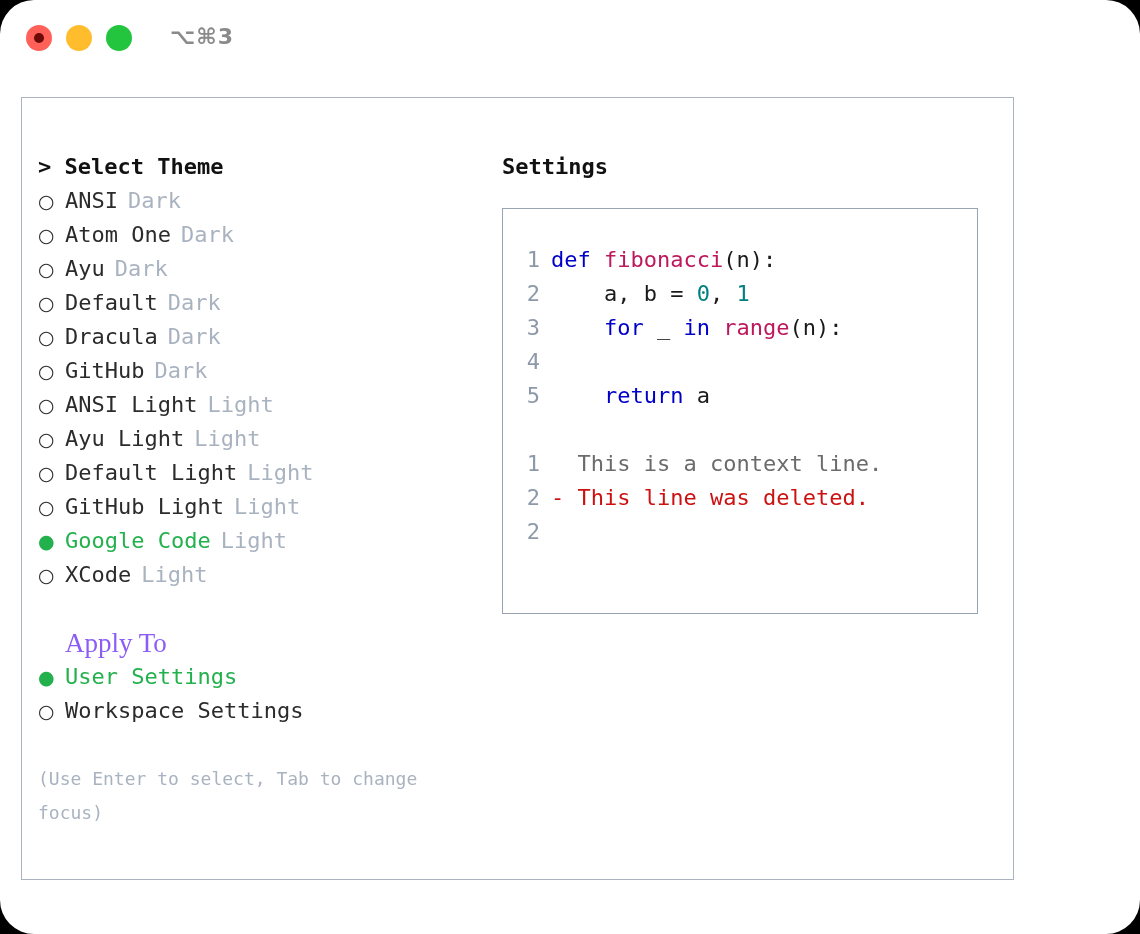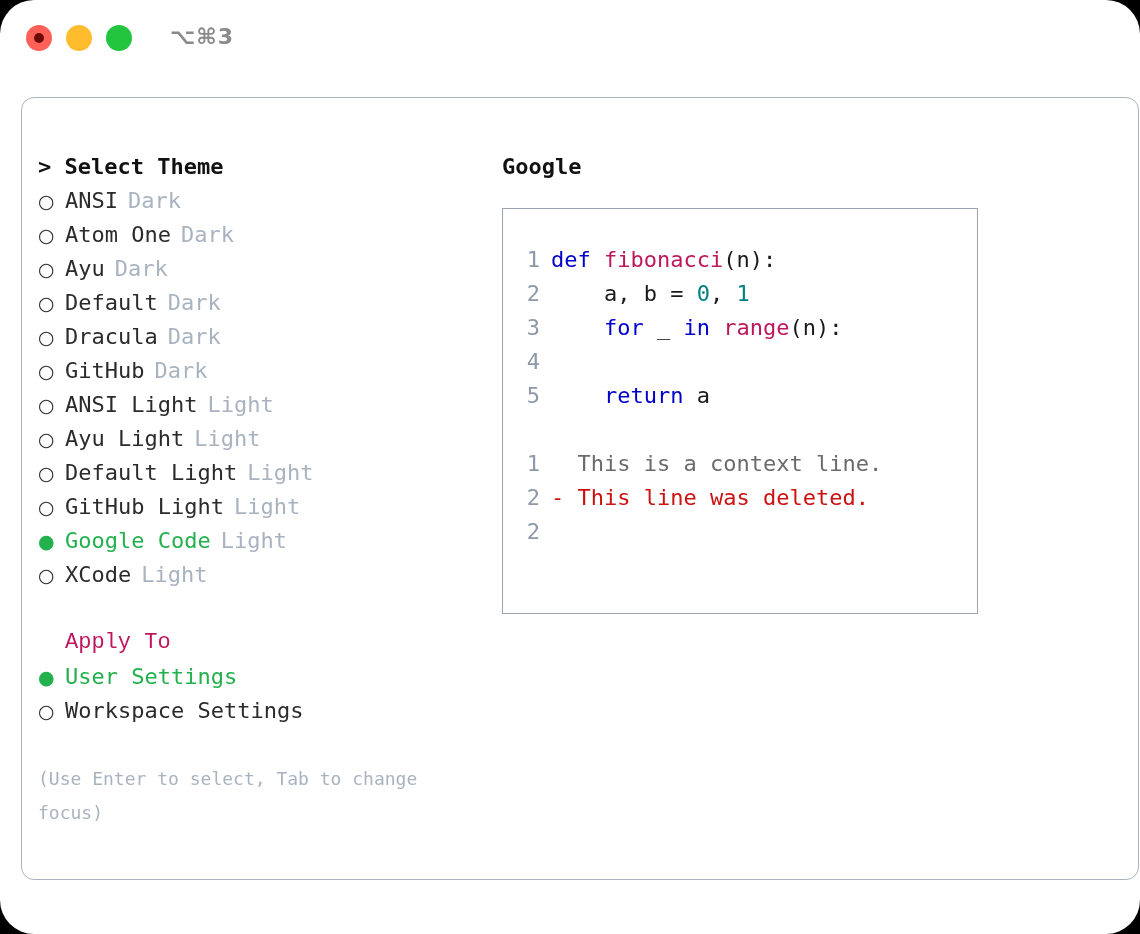--- a/index.html
+++ b/index.html
@@ -59,24 +59,24 @@
     letter-spacing: 1px;
     color: #8a8a8a;
     font-family: "DejaVu Sans", "Liberation Sans", sans-serif;
   }
 
   
   #card {
     position: absolute;
     left: 21px;
     top: 97px;
-    width: 1118px;
+    width: 993px;
     height: 783px;
     border: 1.5px solid #aab3bf;
-    border-radius: 13px;
+    border-radius: 0;
     box-sizing: border-box;
     background: #ffffff;
   }
 
   
   #left-pane {
     position: absolute;
     left: 16px;
     top: 52px;
     width: 450px;
@@ -109,26 +109,26 @@
   }
   .marker.sel { color: #22b14c; }
   .opt-label { color: #2b2b2b; }
   .opt-row.sel .opt-label { color: #22b14c; }
   .opt-tag {
     color: #a9b3c0;
     padding-left: 10px;
   }
 
   .subhdr {
-    font-size: 22px;
-    color: #be185d;
+    font-size: 27px;
+    color: #8b5cf6;
     line-height: 34px;
     margin-left: 27px;
     white-space: pre;
-    font-family: Liberation Mono, monospace;
+    font-family: Liberation Serif, serif;
   }
 
   .spacer-row { height: 34px; }
 
   #hint {
     margin-top: 34px;
     font-size: 18px;
     line-height: 34px;
     color: #a9b3c0;
     width: 420px;
@@ -222,21 +222,21 @@
       <div class="spacer-row"></div>
       <div class="subhdr">Apply To</div>
       <div id="apply-list">
           <div class="opt-row sel"><span class="marker sel">●</span><span class="opt-label">User Settings</span></div>
           <div class="opt-row"><span class="marker">○</span><span class="opt-label">Workspace Settings</span></div>
         </div>
       <div id="hint">(Use Enter to select, Tab to change focus)</div>
     </div>
 
     <div id="right-pane">
-      <div id="preview-title">Google</div>
+      <div id="preview-title">Settings</div>
       <div id="preview-box">
         <div id="code-block">
             <div class="code-line"><span class="lineno">1</span><span class="codetext"><span class="tok-kw">def </span><span class="tok-fn">fibonacci</span><span class="tok-pl">(n):</span></span></div>
             <div class="code-line"><span class="lineno">2</span><span class="codetext"><span class="tok-pl">    a, b = </span><span class="tok-num">0</span><span class="tok-pl">, </span><span class="tok-num">1</span></span></div>
             <div class="code-line"><span class="lineno">3</span><span class="codetext"><span class="tok-pl">    </span><span class="tok-kw">for</span><span class="tok-pl"> _ </span><span class="tok-kw">in</span><span class="tok-pl"> </span><span class="tok-fn">range</span><span class="tok-pl">(n):</span></span></div>
             <div class="code-line"><span class="lineno">4</span></div>
             <div class="code-line"><span class="lineno">5</span><span class="codetext"><span class="tok-pl">    </span><span class="tok-kw">return</span><span class="tok-pl"> a</span></span></div>
           </div>
         <div class="blank-line"></div>
         <div id="diff-block">

